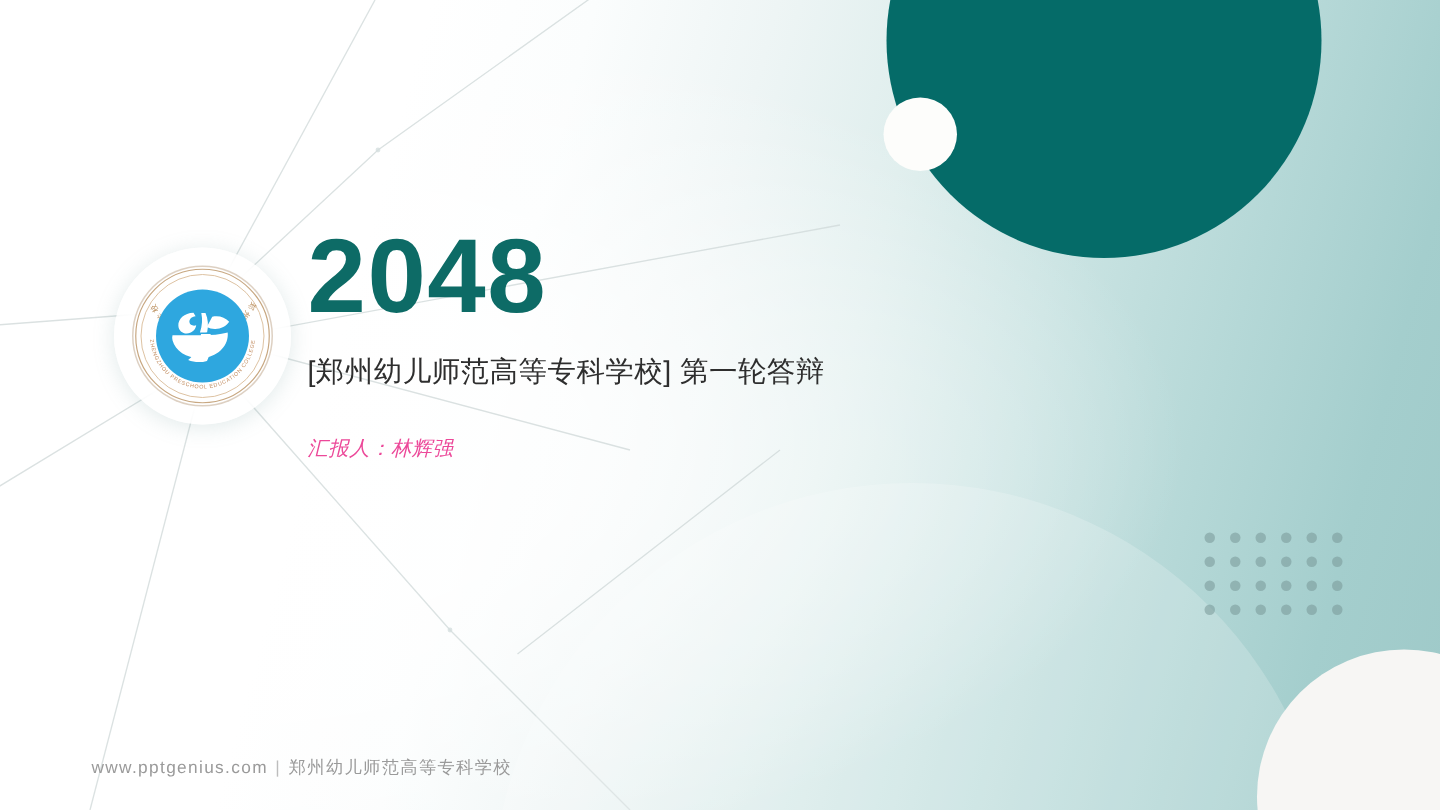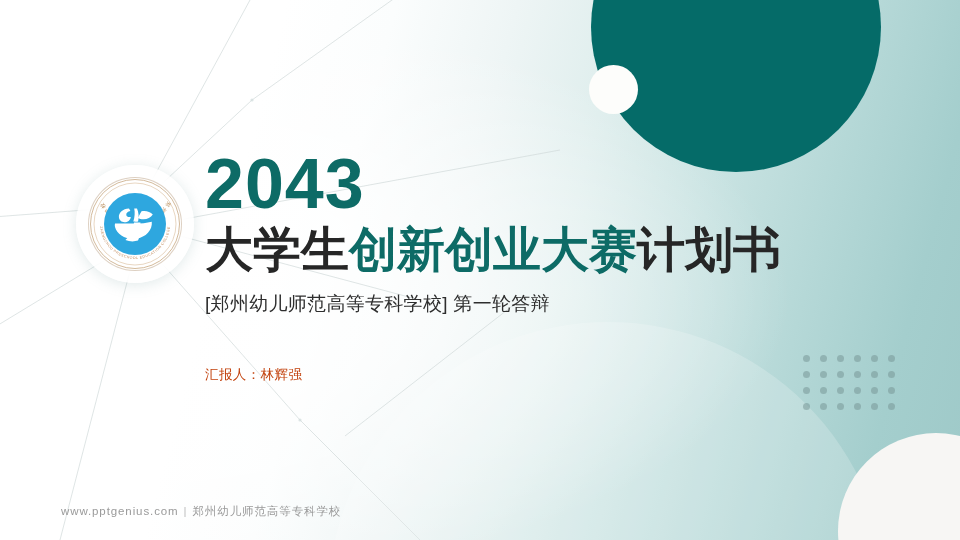--- a/index.html
+++ b/index.html
@@ -169,25 +169,26 @@
   }
   .headline .hl-accent { color: #0D6B66; }
   .subtitle {
     margin: 16px 0 0 0;
     font-size: 19px;
     font-weight: 400;
     color: #2e2e2e;
     letter-spacing: 0.3px;
   }
   .meta {
-    margin-top: 46px;
+    margin-top: 26px;
     font-size: 13.5px;
     line-height: 1.82;
-    color: #c2410c;
+    color: #ec4899;
     letter-spacing: 0.4px;
+    font-style: italic;
   }
   .meta div { white-space: nowrap; }
 
   
   .footer {
     position: absolute;
     left: 61px;
     bottom: 21px;
     font-size: 11.5px;
     color: #9a9a9a;
@@ -284,22 +285,21 @@
           <path d="M45.2 30.6 c0.9 4.0 0.6 8.5 -0.9 13.0 c1.8 0.2 3.3 0.2 4.8 -0.1 c1.0 -4.6 0.6 -9.1 -1.1 -12.9 z"></path>
           <path d="M52.5 33.2 c4.3 -1.0 8.6 0.4 11.3 3.3 c-2.0 3.0 -5.6 4.9 -9.6 4.8 c-2.0 -0.0 -3.8 -0.5 -5.3 -1.3 c1.5 -2.7 2.5 -4.9 3.6 -6.8 z"></path>
           <path d="M26.0 45.5 c8.0 0 13.5 0 20.0 0 c6.0 0 11.5 -0.4 16.8 -1.8 c0.8 8.2 -5.8 15.6 -15.6 16.9 c-10.0 1.3 -19.2 -3.8 -21.2 -11.7 c-0.3 -1.2 -0.3 -2.3 0 -3.4 z"></path>
           <path d="M45.0 44.6 c-0.8 7.6 -3.6 13.4 -8.6 17.4 c3.9 1.6 8.4 1.9 12.6 0.6 c2.6 -5.0 3.4 -11.5 2.4 -18.0 z"></path>
         </g>
       </svg>
     </div>
   </div>
 
   <div class="content">
-    <div class="year">2043</div>
-    <div class="headline"><span>大学生</span><span class="hl-accent">创新创业大赛</span><span>计划书</span></div>
+    <div class="year">2048</div>
     <div class="subtitle">[郑州幼儿师范高等专科学校] 第一轮答辩</div>
     <div class="meta">
       <div>汇报人：林辉强</div>
     </div>
   </div>
 
   <div class="footer">
     <span>www.pptgenius.com</span><span class="sep">|</span><span>郑州幼儿师范高等专科学校</span>
   </div>
 

